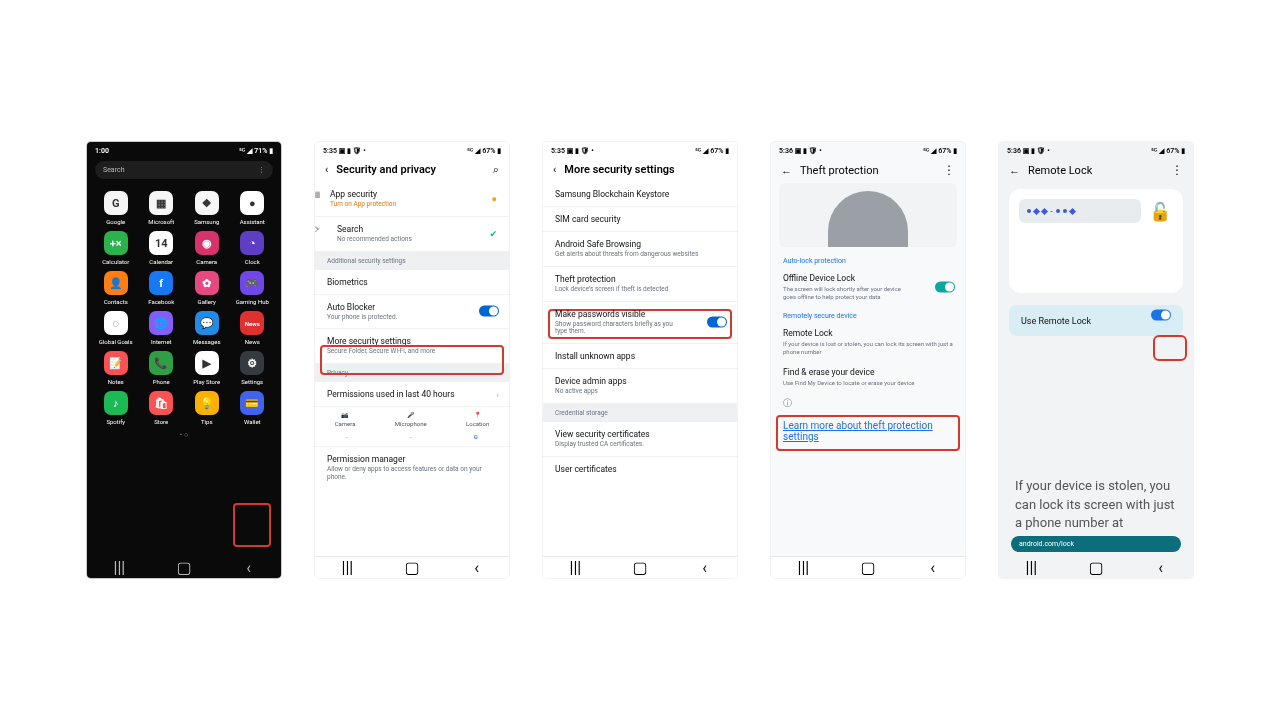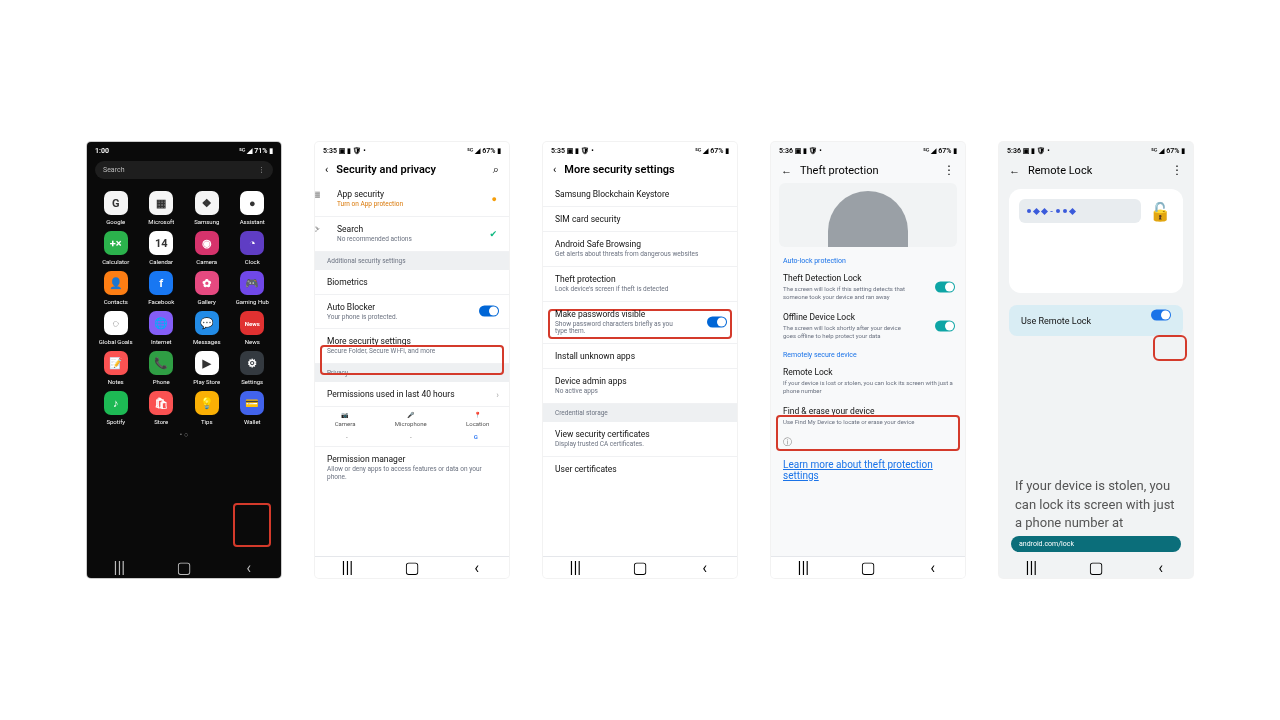--- a/index.html
+++ b/index.html
@@ -188,21 +188,21 @@
     <span>5:35 ▣ ▮ 🛡 •</span>
     <span>⁵ᴳ ◢ 67% ▮</span>
   </div>
   <div class="hdr">
     <span class="back">‹</span>
     <span class="ttl">Security and privacy</span>
     <span style="margin-left:auto;font-size:11px">⌕</span>
   </div>
   <div class="row">
     <span style="position:absolute;left:-2px;top:8px;font-size:8px;color:#888">▦</span>
-    <div style="margin-left:10px">
+    <div style="margin-left:3px">
       <div class="t">App security</div>
       <div class="s" style="color:#d97706">Turn on App protection</div>
     </div>
     <span class="chk warn">●</span>
   </div>
   <div class="row">
     <span style="position:absolute;left:-2px;top:8px;font-size:8px;color:#888">⟳</span>
     <div style="margin-left:10px">
       <div class="t">Search</div>
       <div class="s">No recommended actions</div>
@@ -316,25 +316,20 @@
   </div>
   <div class="hdr">
     <span class="back">←</span>
     <span class="ttl" style="font-weight:400">Theft protection</span>
     <span style="margin-left:auto;font-size:12px">⋮</span>
   </div>
   <div class="gimg">
       <div class="hand"></div>
     </div>
   <div class="subhead">Auto-lock protection</div>
-  <div class="row2" style="position:relative">
-    <div class="t">Theft Detection Lock</div>
-    <div class="s" style="max-width:130px">The screen will lock if this setting detects that someone took your device and ran away</div>
-    <div class="sw teal"></div>
-  </div>
   <div class="row2" style="position:relative">
     <div class="t">Offline Device Lock</div>
     <div class="s" style="max-width:130px">The screen will lock shortly after your device goes offline to help protect your data</div>
     <div class="sw teal"></div>
   </div>
   <div class="subhead">Remotely secure device</div>
   <div class="row2" style="position:relative">
     <div class="t">Remote Lock</div>
     <div class="s">If your device is lost or stolen, you can lock its screen with just a phone number</div>
   </div>

